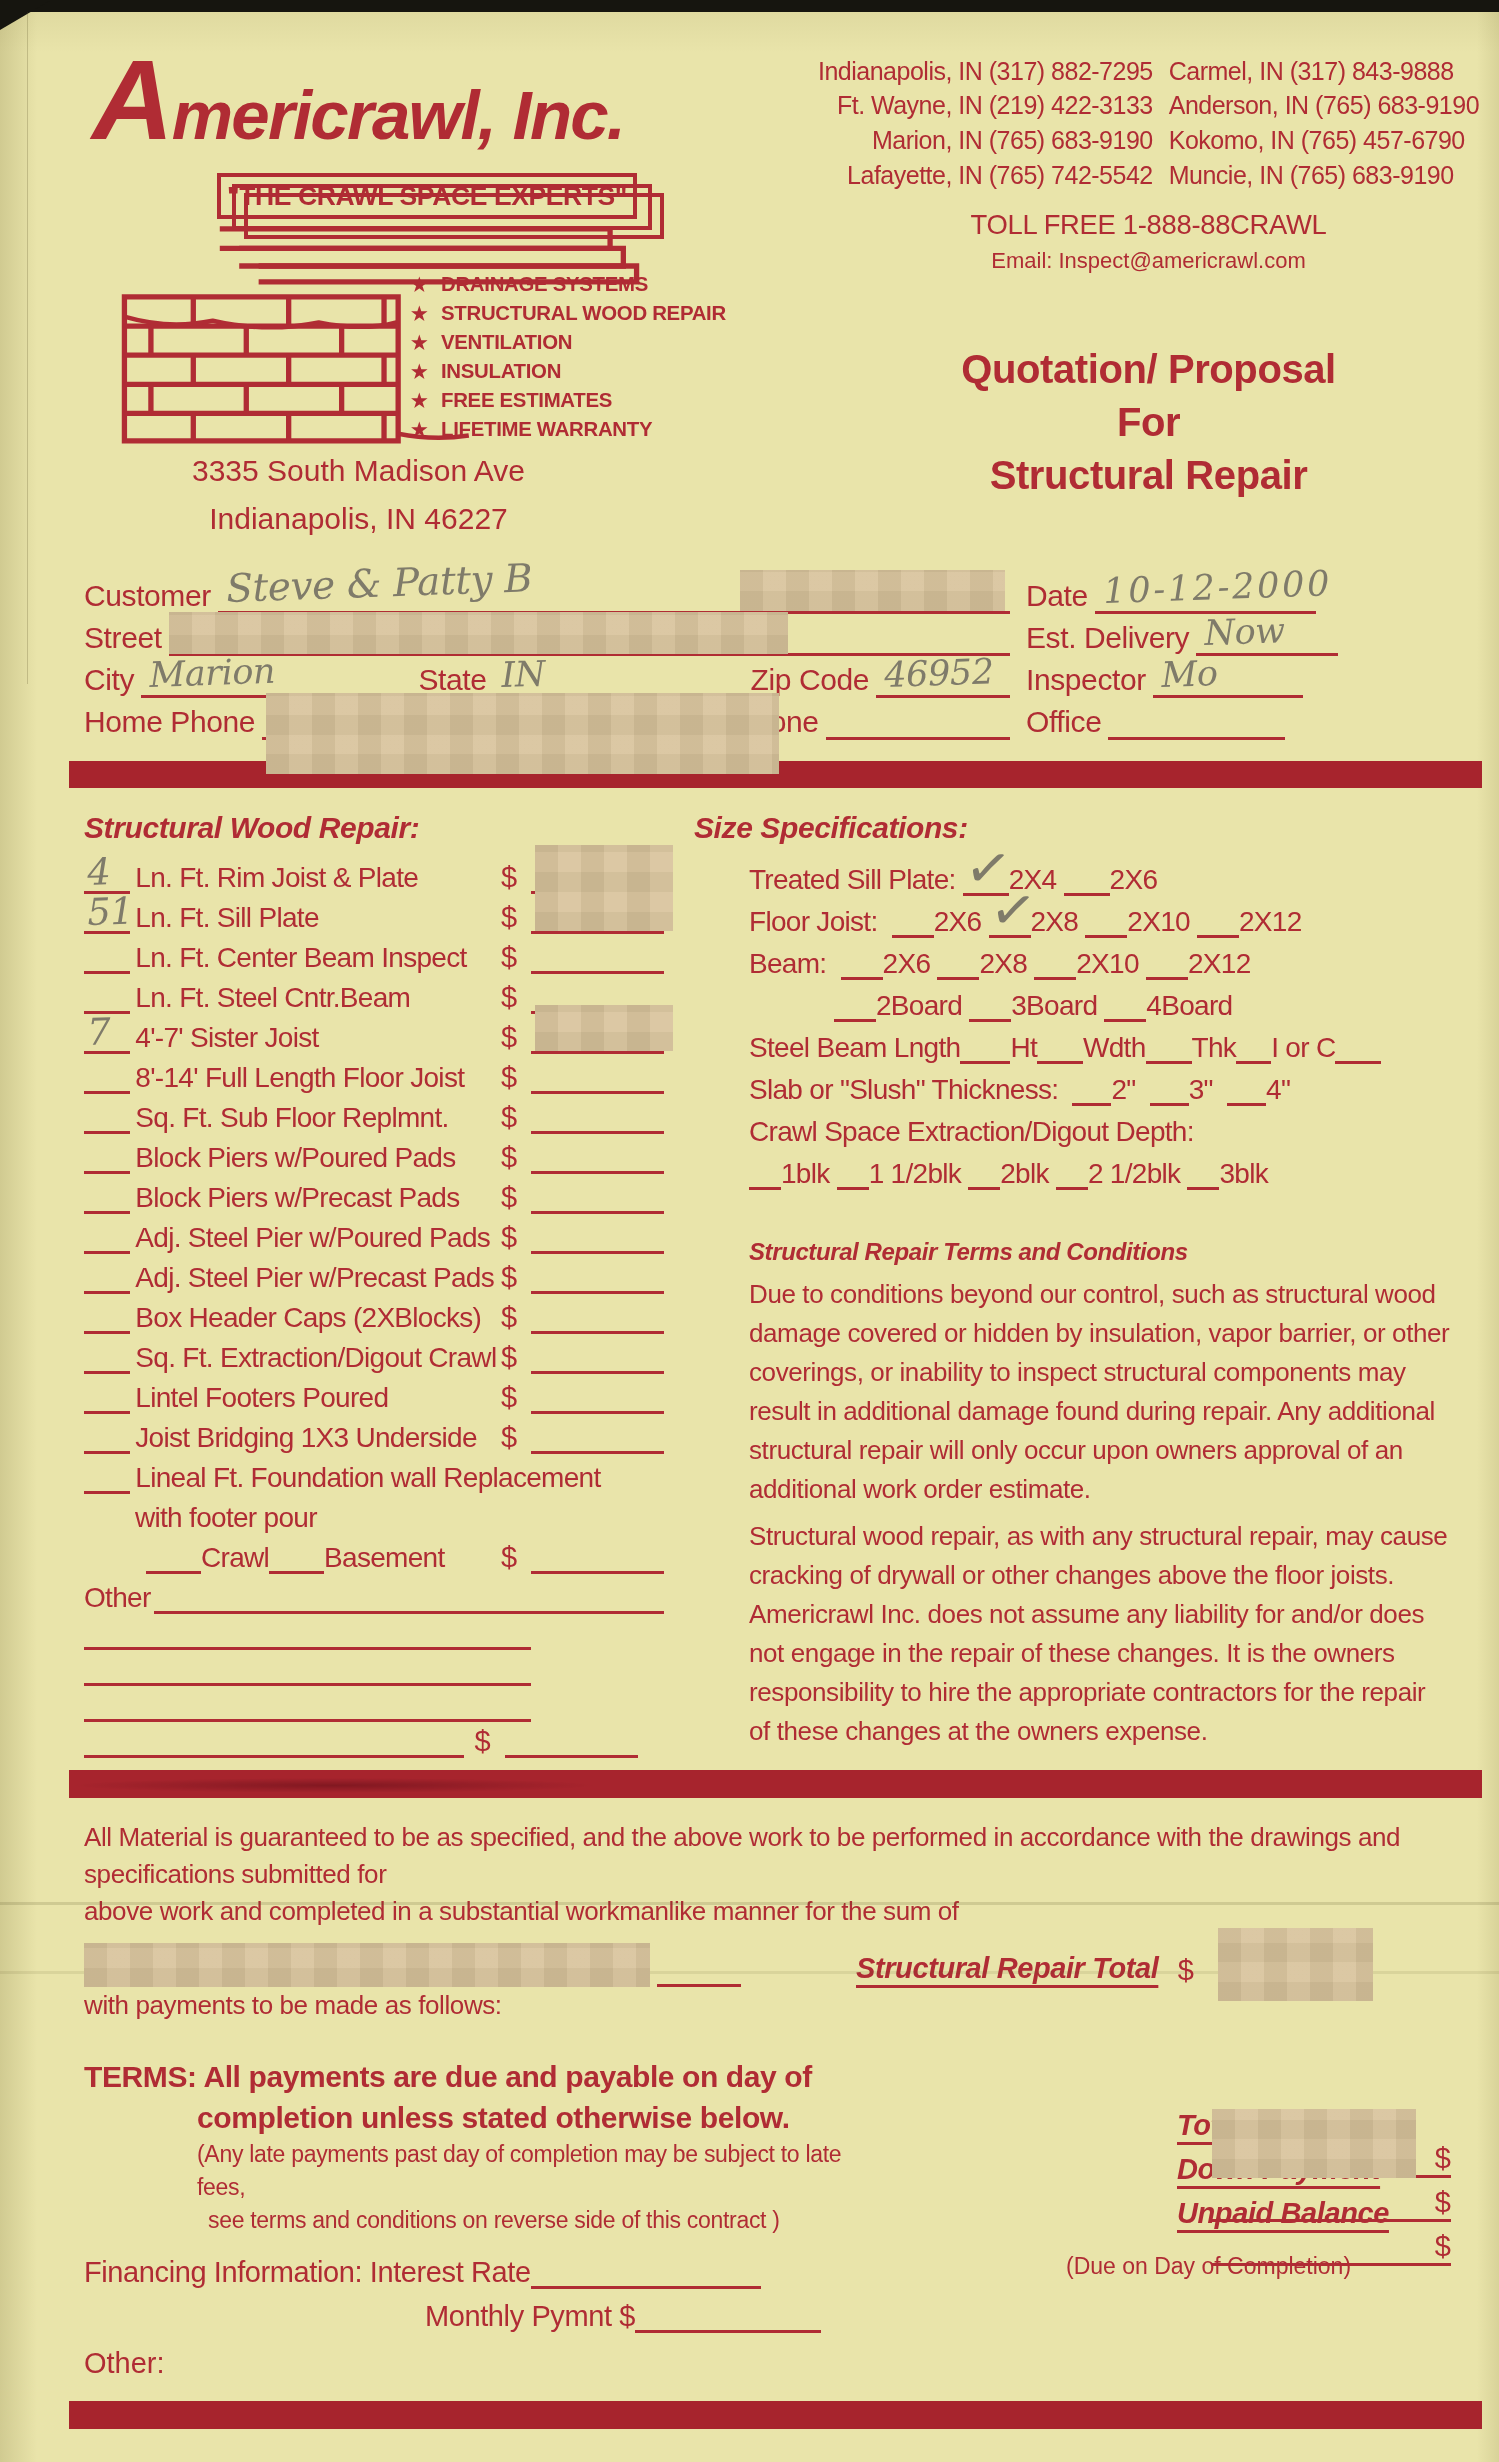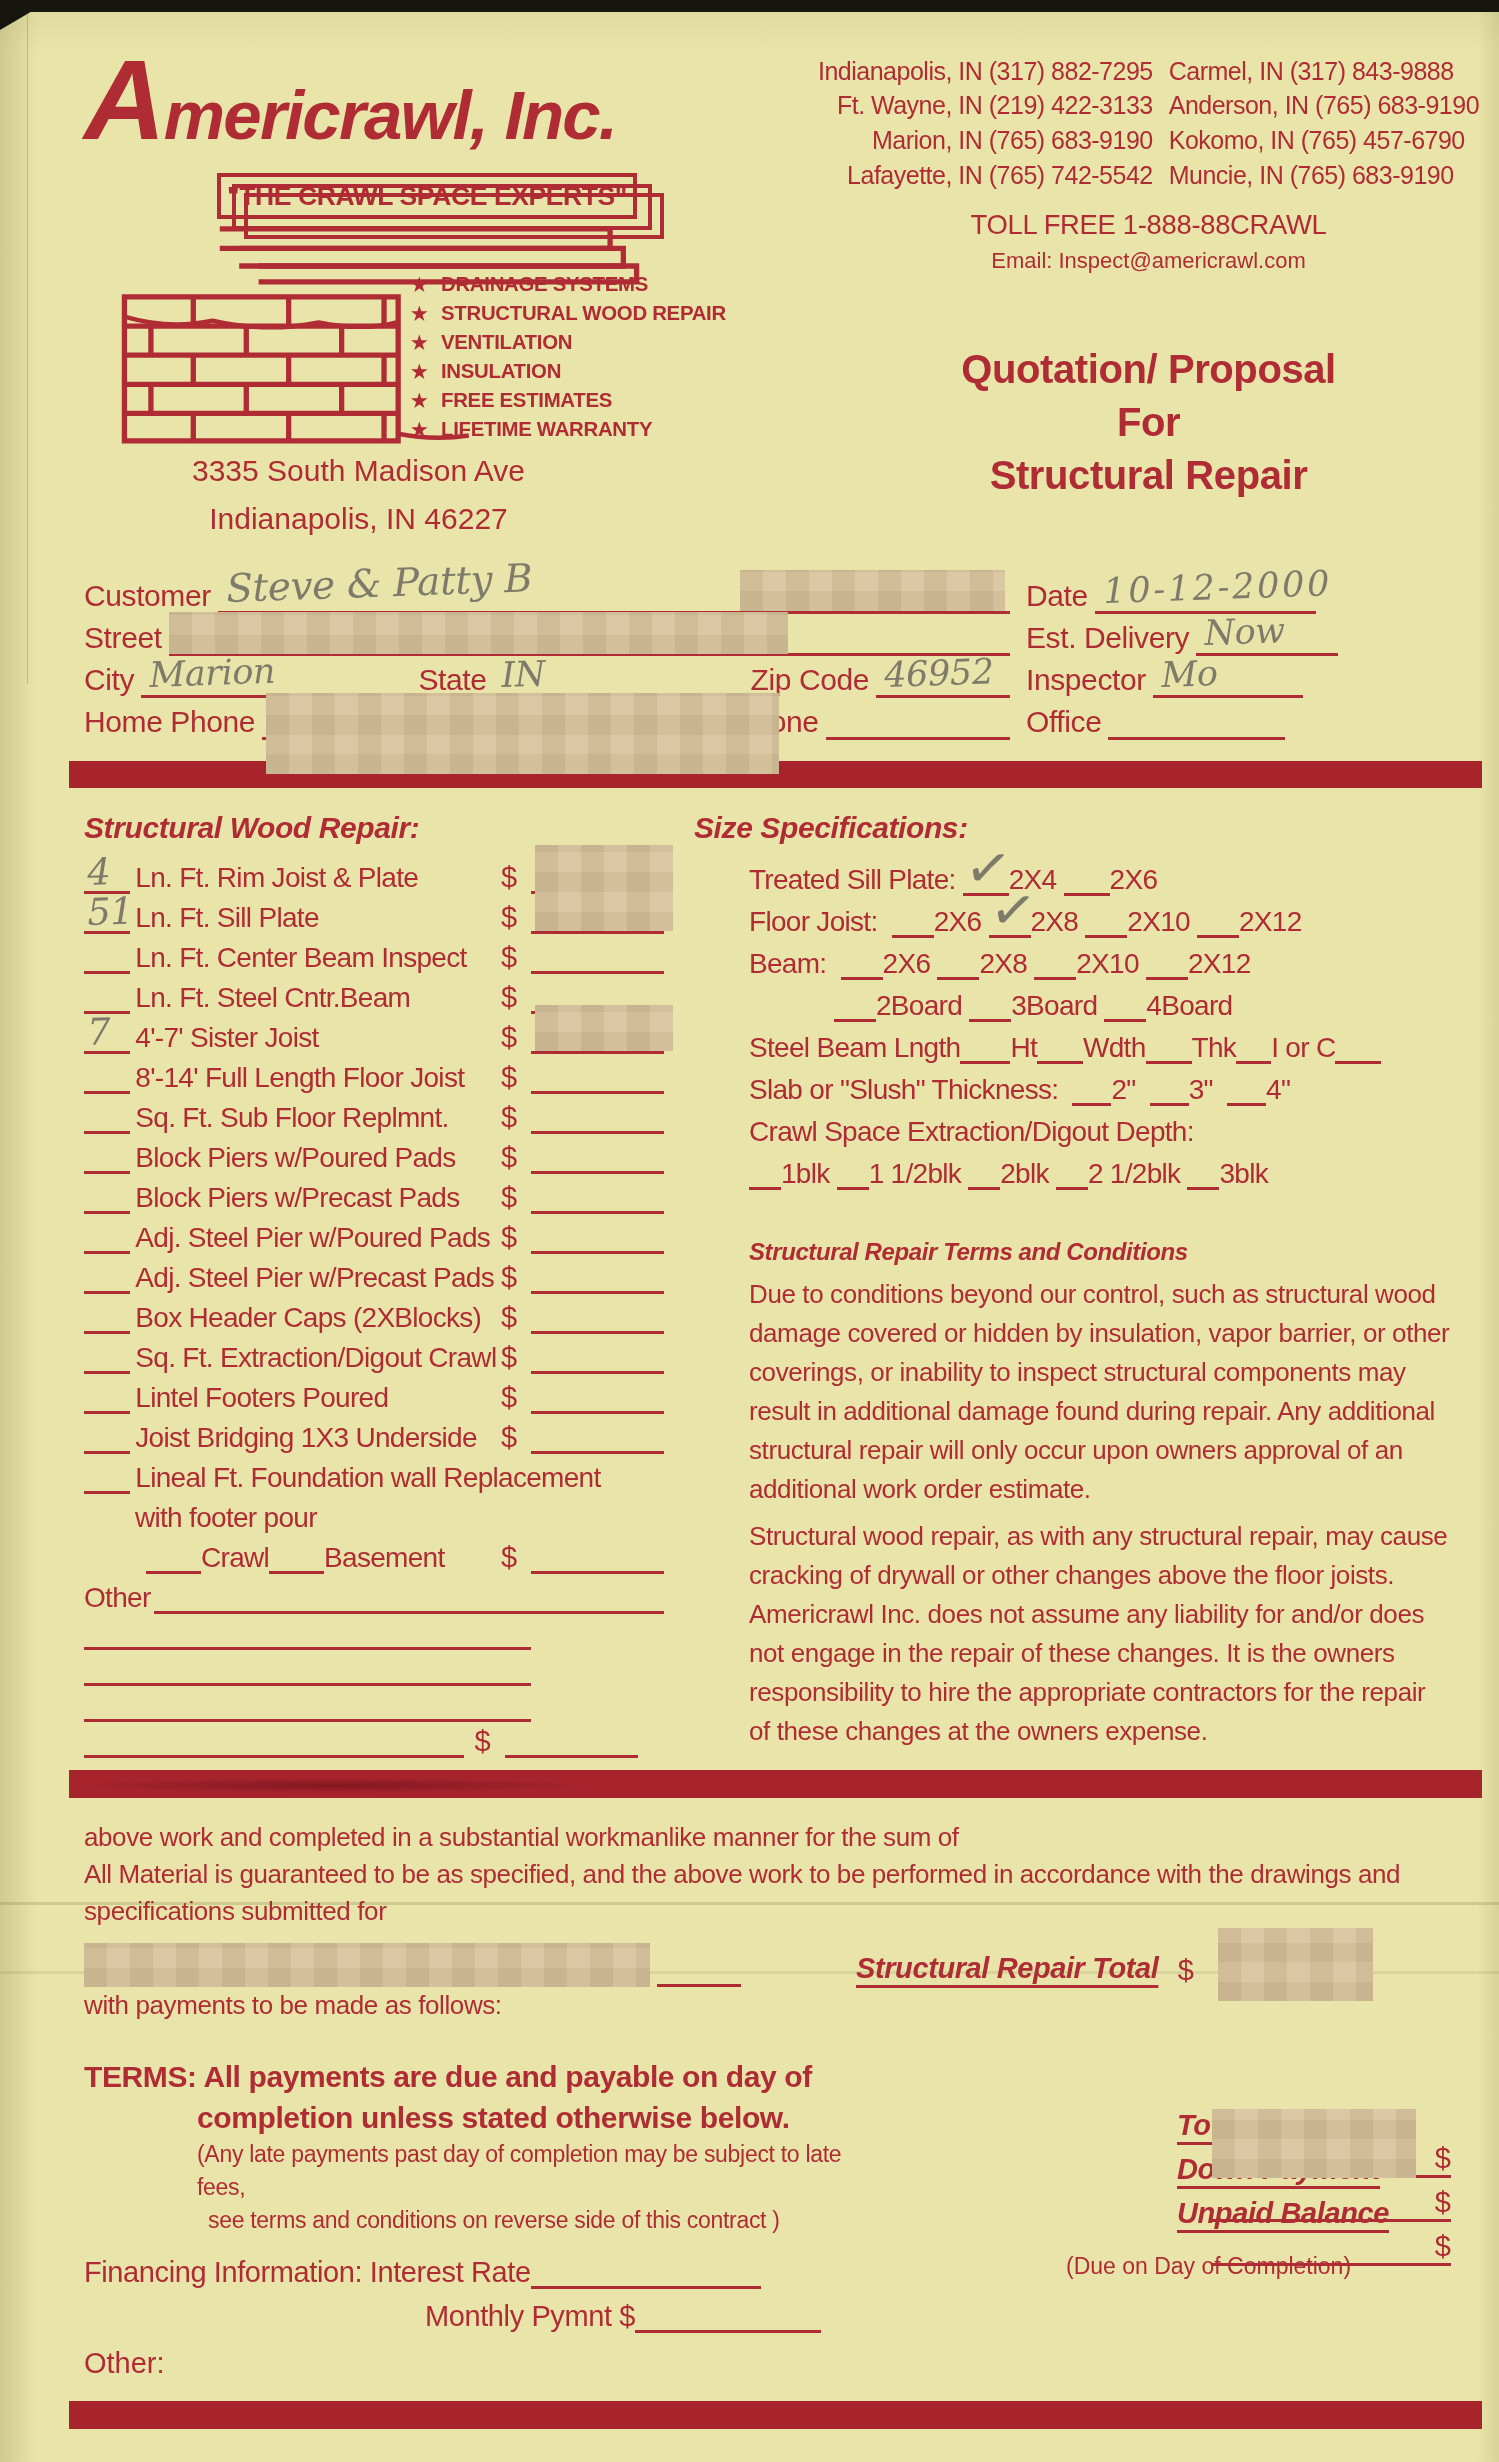--- a/index.html
+++ b/index.html
@@ -28,21 +28,21 @@
     font-family:"DejaVu Serif",serif;font-style:italic;white-space:nowrap;
     transform:rotate(-2deg);transform-origin:left bottom;pointer-events:none;}
   .redact{position:absolute;background:
       repeating-linear-gradient(90deg, rgba(0,0,0,.045) 0 23px, rgba(255,255,255,.05) 23px 46px),
       repeating-linear-gradient(0deg, rgba(0,0,0,.03) 0 19.5px, rgba(255,255,255,.04) 19.5px 39px),
       var(--redact);}
 
   
   .header{display:flex;padding:44px 49px 0 84px;}
   .logo-col{width:734px;flex:0 0 auto;}
-  .logo-name{font-size:69px;font-weight:bold;font-style:italic;letter-spacing:-1.8px;line-height:1;}
+  .logo-name{font-size:69px;font-weight:bold;font-style:italic;letter-spacing:-1.8px;line-height:1;margin-left:8px;}
   .logo-name::first-letter{font-size:113px;}
   .logo-art{position:relative;height:283px;margin-top:7px;}
   .banner{position:absolute;left:133px;top:8.8px;width:420px;height:46px;border:4.4px solid var(--ink);
     font-size:26.5px;font-weight:bold;text-align:center;line-height:39px;letter-spacing:-0.4px;background:var(--paper);z-index:2;}
   .banner::before{content:"";position:absolute;left:10.6px;top:7px;width:100%;height:100%;
     border:4.4px solid var(--ink);z-index:-1;}
   .banner::after{content:"";position:absolute;left:23px;top:16px;width:100%;height:100%;
     border:4.4px solid var(--ink);z-index:-2;}
   .wall-svg{position:absolute;left:31px;top:49px;z-index:1;}
   .services{position:absolute;left:327px;top:106px;list-style:none;z-index:3;}
@@ -434,22 +434,22 @@
         <div class="tc-head">Structural Repair Terms and Conditions</div>
         <div class="tc-para">Due to conditions beyond our control, such as structural wood damage covered or hidden by insulation, vapor barrier, or other coverings, or inability to inspect structural components may result in additional damage found during repair.  Any additional structural repair will only occur upon owners approval of an additional work order estimate.</div>
         <div class="tc-para">Structural wood repair, as with any structural repair, may cause cracking of drywall or other changes above the floor joists.  Americrawl Inc.  does not assume any liability for and/or does not  engage in the repair of these changes.   It is the owners responsibility to hire the appropriate contractors for the repair of these changes at the owners expense.</div>
       </div>
     </div>
   </div>
 
   <div class="bar ghost" style="margin-top:12.4px;"></div>
 
   <div class="guar">
+    <div>All Material is guaranteed to be as specified, and the above work to be performed in accordance with the drawings and specifications submitted for</div>
     <div>above work and completed in a substantial workmanlike manner for the sum of</div>
-    <div>All Material is guaranteed to be as specified, and the above work to be performed in accordance with the drawings and specifications submitted for</div>
     <div class="sum-row">
       <span class="sum-redact">
         <span class="redact"></span>
       </span>
       <span class="sum-line"></span>
       <span class="srt">Structural Repair Total</span>
       <span class="srt-cur">
         <span>$</span>
         <span class="redact"></span>
       </span>

